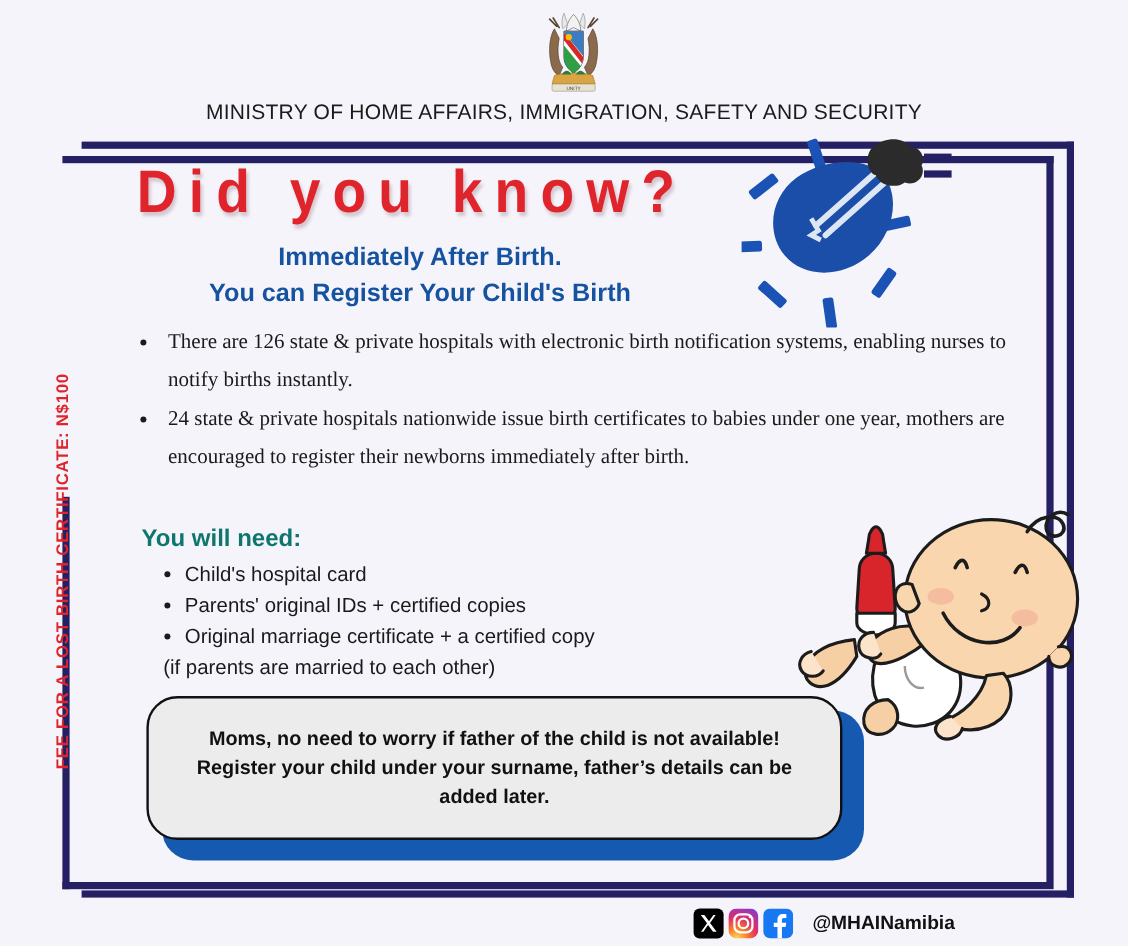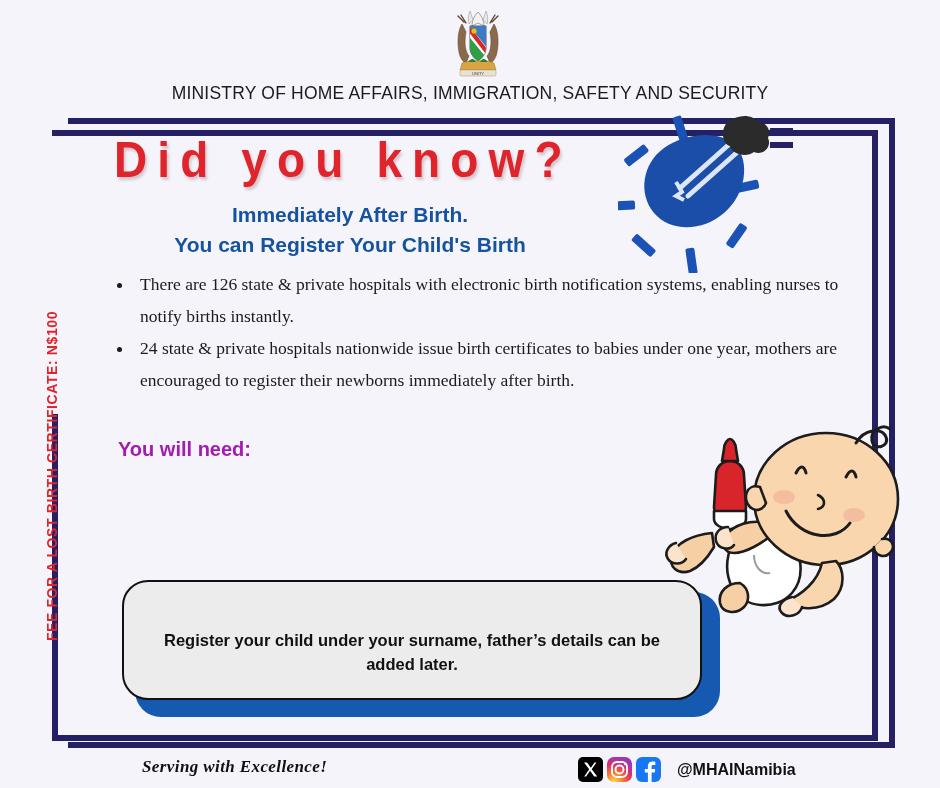--- a/index.html
+++ b/index.html
@@ -75,21 +75,21 @@
   
   .bullets{
     position:absolute;left:112px;top:268px;width:760px;
     font-size:17.5px;color:#1a1a1a;line-height:32px;
   }
   .bullets li{margin:0 0 0 0;padding-left:6px;font-family:Liberation Serif, serif;}
   .bullets ul{margin:0;padding-left:22px;}
 
   .need-title{
     position:absolute;left:118px;top:438px;
-    font-size:20px;font-weight:bold;color:#a21caf;
+    font-size:20px;font-weight:bold;color:#0f766e;
   }
   .need-list{
     position:absolute;left:130px;top:466px;width:620px;
     font-size:17px;color:#1a1a1a;line-height:26px;
   }
   .need-list ul{margin:0;padding-left:24px;}
   .need-note{padding-left:6px;}
 
   
   .baby-wrap{position:absolute;left:650px;top:415px;width:252px;height:220px;}
@@ -225,20 +225,28 @@
   </div>
 
   <div class="bullets">
     <ul>
       <li>There are 126 state &amp; private hospitals with electronic birth notification systems, enabling nurses to notify births instantly.</li>
       <li> 24 state &amp; private hospitals nationwide issue birth certificates to babies under one year, mothers are encouraged to register their newborns immediately after birth.</li>
     </ul>
   </div>
 
   <div class="need-title">You will need:</div>
+  <div class="need-list">
+    <ul>
+      <li>Child's hospital card</li>
+      <li>Parents' original IDs + certified  copies</li>
+      <li> Original marriage certificate + a certified copy</li>
+    </ul>
+    <div class="need-note">(if parents are married to each other)</div>
+  </div>
 
   <div class="baby-wrap">
     <svg width="252" height="220" viewBox="0 0 252 220">
       <g stroke="#1c1c1c" stroke-width="2.6" stroke-linejoin="round" stroke-linecap="round">
 
         <path d="M62 118 C42 120 26 128 22 140 C18 152 28 160 40 156 C50 152 58 142 64 132 Z" fill="#f6cfa4"></path>
         <path d="M26 128 c-8 2 -12 10 -8 16 c4 6 14 6 18 0" fill="#fbe4cb"></path>
 
         <path d="M66 60 C66 52 72 46 80 46 C88 46 94 52 94 60 L96 92 C96 100 88 104 80 104 C72 104 64 100 64 92 Z" fill="#d8252b"></path>
         <path d="M74 34 C74 28 78 24 80 24 C82 24 86 28 86 34 L88 46 L72 46 Z" fill="#d8252b"></path>
@@ -271,29 +279,28 @@
       <ellipse cx="204" cy="100" rx="11" ry="7" fill="#f3b49a" opacity=".75"></ellipse>
       <path d="M168 80 C176 84 176 92 168 94" fill="none" stroke="#1c1c1c" stroke-width="2.6" stroke-linecap="round"></path>
 
       <path d="M104 140 C104 152 112 160 120 158" fill="none" stroke="#9a9a9a" stroke-width="2"></path>
     </svg>
   </div>
 
   <div class="callout-shadow"></div>
   <div class="callout">
     <p>
-      <br>
+      <span>Moms, no need to worry if father of the child is not available!</span><br>
       <span>Register your child under your surname, father’s details can be</span><br>
       <span>added later.</span>
     </p>
   </div>
 
   <div class="side-text">FEE FOR A LOST BIRTH CERTIFICATE: N$100</div>
 
-  <div class="tagline">Serving with Excellence!</div>
 
   <div class="socials">
     <span class="soc soc-x">
       <svg width="17" height="17" viewBox="0 0 17 17">
         <path d="M2 1.5 L7.2 8.3 L2.2 15.5 H4.1 L8.05 9.8 L12.2 15.5 H15.2 L9.7 8.2 L14.4 1.5 H12.5 L8.85 6.8 L5 1.5 Z" fill="#fff"></path>
       </svg>
     </span>
     <span class="soc">
       <svg width="25" height="25" viewBox="0 0 25 25">
         <defs>

